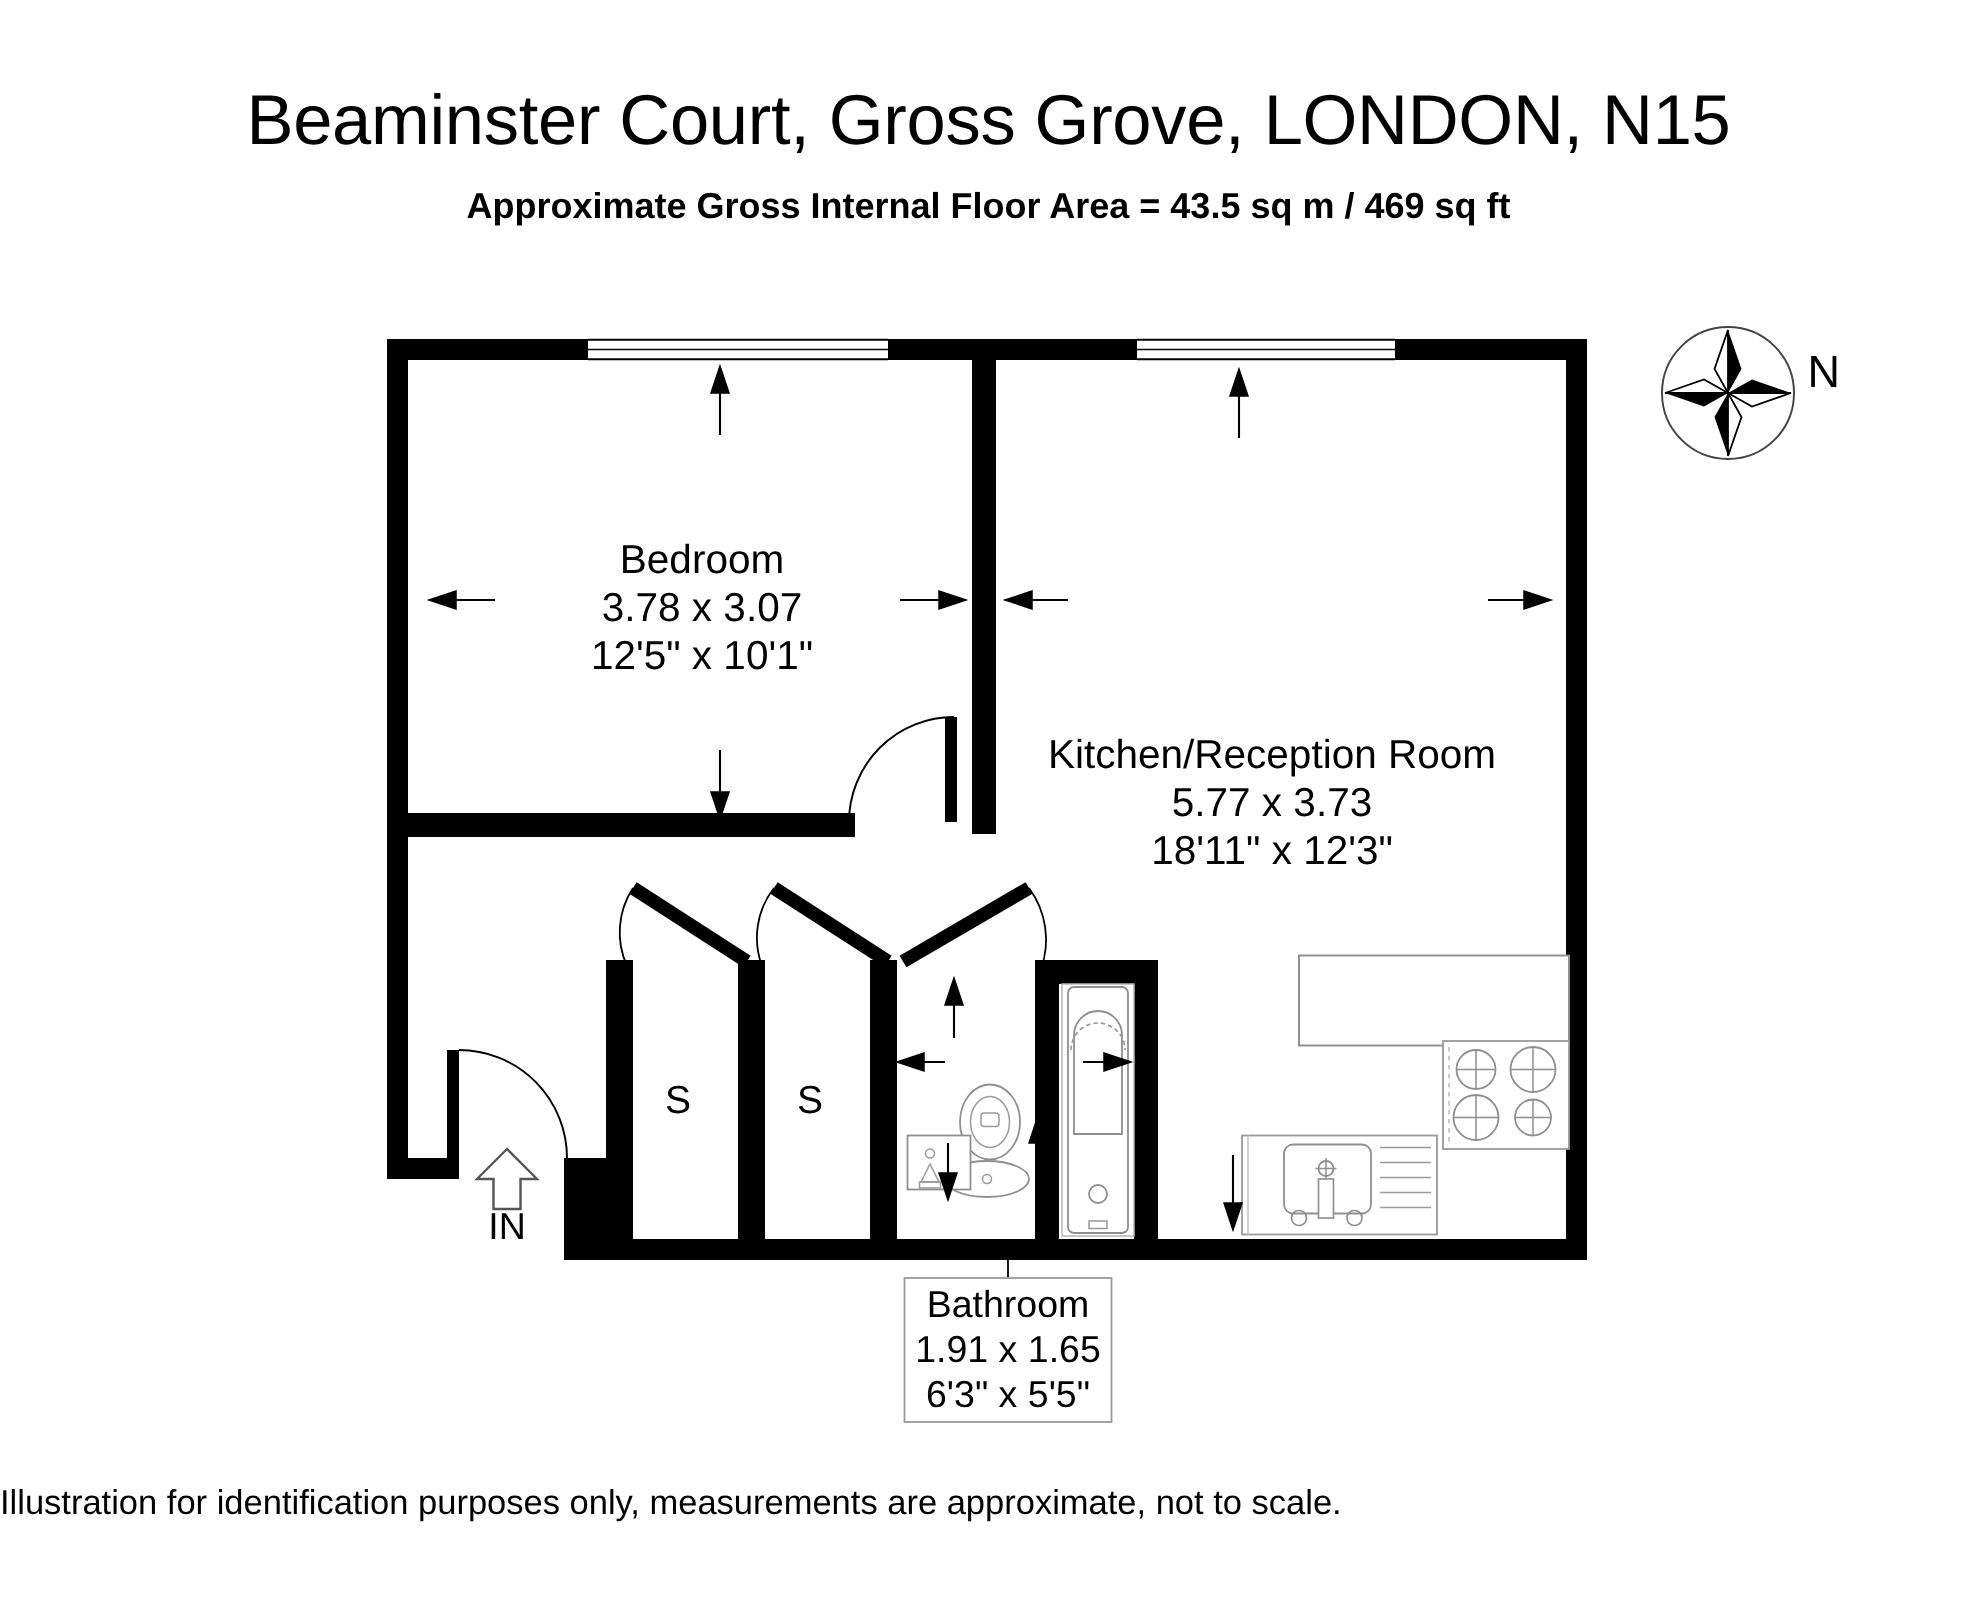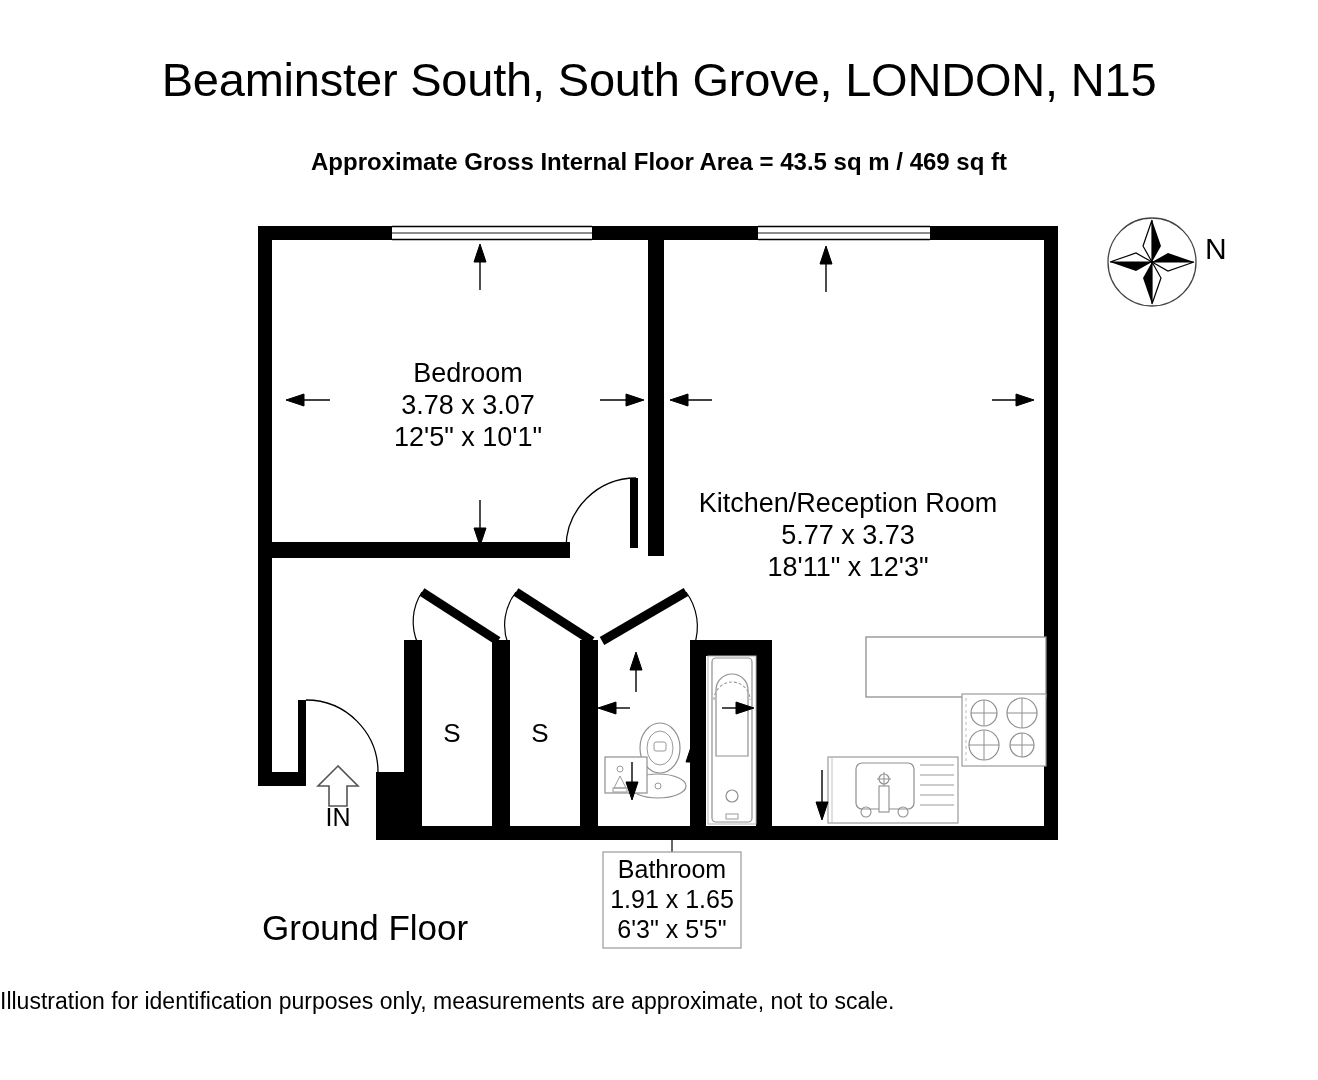--- a/index.html
+++ b/index.html
@@ -33,21 +33,20 @@
   }
   .subtitle {
     position: absolute;
     left: 0;
     top: 124px;
     width: 1318px;
     text-align: center;
     font-size: 24px;
     font-weight: bold;
     white-space: nowrap;
-    margin-top: 24px;
   }
   .floor-label {
     position: absolute;
     left: 262px;
     top: 908px;
     font-size: 35px;
     white-space: nowrap;
   }
   .footer {
     position: absolute;
@@ -93,21 +92,21 @@
     font-size: 25px;
     text-anchor: middle;
     fill: #000;
   }
 </style>
 </head>
 <body>
 
 <div id="page">
 
-  <div class="title">Beaminster South, South Grove, LONDON, N15</div>
+  <div class="title">Beaminster Court, Gross Grove, LONDON, N15</div>
   <div class="subtitle">Approximate Gross Internal Floor Area = 43.5 sq m / 469 sq ft</div>
 
   <svg class="plan" viewBox="0 0 1318 1080">
 
     <g fill="#000000">
 
       <rect x="258" y="226" width="134" height="14"></rect>
 
       <rect x="592" y="226" width="166" height="14"></rect>
 
@@ -352,17 +351,16 @@
       <polygon points="0,0 -16,-9 -42,0" fill="#ffffff" stroke="#000" stroke-width="1.2"></polygon>
       <polygon points="0,0 -16,9 -42,0" fill="#000000"></polygon>
 
       <polygon points="0,0 16,-9 42,0" fill="#000000"></polygon>
       <polygon points="0,0 16,9 42,0" fill="#ffffff" stroke="#000" stroke-width="1.2"></polygon>
     </g>
   </svg>
 
   <div class="compass-n">N</div>
 
-  <div class="floor-label">Ground Floor</div>
 
   <div class="footer">Illustration for identification purposes only, measurements are approximate, not to scale.</div>
 
 </div>
 
 </body></html>

